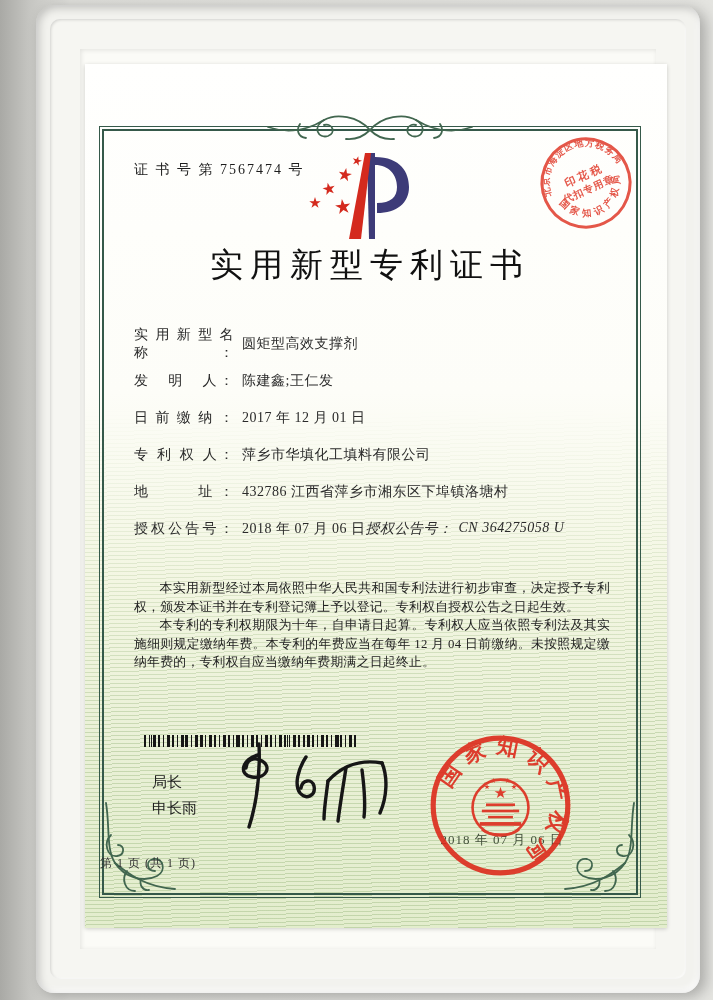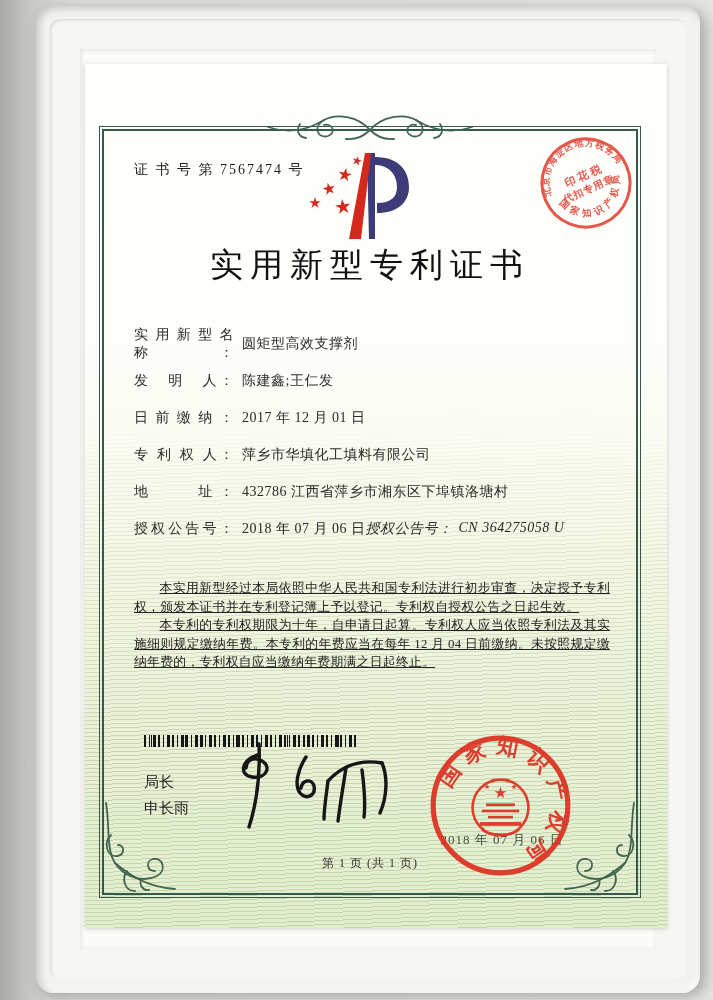--- a/index.html
+++ b/index.html
@@ -37,32 +37,32 @@
   .title{position:absolute;top:116px;left:0;width:100%;text-align:center;
     font-size:33px;font-weight:400;letter-spacing:7px;color:#111;}
   .fields{position:absolute;top:198px;left:34px;right:24px;}
   .frow{display:flex;align-items:center;height:37px;font-size:14px;color:#2a2a2a;}
   .frow .lbl{width:100px;text-align:justify;text-align-last:justify;flex:none;letter-spacing:.5px;}
   .frow .val{margin-left:8px;letter-spacing:.5px;white-space:nowrap;}
   .frow .pair2{display:flex;align-items:flex-start;font-style:italic;}
   .frow .lbl2{letter-spacing:.5px;flex:none;}
   .frow .val2{margin-left:6px;letter-spacing:.5px;white-space:nowrap;}
   .paras{position:absolute;top:452px;left:34px;right:30px;font-size:12.8px;line-height:18.5px;
-    text-align:justify;color:#222;letter-spacing:.3px;text-decoration:underline;}
+    text-align:justify;color:#222;letter-spacing:.3px;}
   .paras p{margin:0;text-indent:2em;}
   .barcode{position:absolute;left:44px;top:608px;width:215px;height:12px;
     background:
       repeating-linear-gradient(90deg,#161616 0 2px, transparent 2px 5px, #161616 5px 6px, transparent 6px 9px, #161616 9px 12px, transparent 12px 14px),
       repeating-linear-gradient(90deg, transparent 0 7px, #161616 7px 8px, transparent 8px 17px);}
-  .signer{position:absolute;left:44px;top:642px;font-size:15px;color:#1c1c1c;line-height:26px;}
+  .signer{position:absolute;left:52px;top:642px;font-size:15px;color:#1c1c1c;line-height:26px;}
   .signature{position:absolute;left:122px;top:612px;}
   .seal{position:absolute;left:328px;top:606px;opacity:.9;}
   .issue-date{position:absolute;left:318px;top:704px;width:168px;text-align:center;
     font-size:13px;color:#43503b;letter-spacing:1px;}
-  .page-footer{position:absolute;top:728px;left:0;width:100%;text-align:center;font-size:12px;color:#333;letter-spacing:1px;}
+  .page-footer{position:absolute;top:728px;left:0;width:100%;text-align:left;font-size:12px;color:#333;letter-spacing:1px;}
   .tax-stamp{position:absolute;left:438px;top:8px;transform:rotate(-24deg);opacity:.85;}
 </style>
 </head>
 <body>
 
 <div class="stage">
   <div class="frame">
     <div class="frame-bevel">
       <div class="mat"></div>
     </div>

